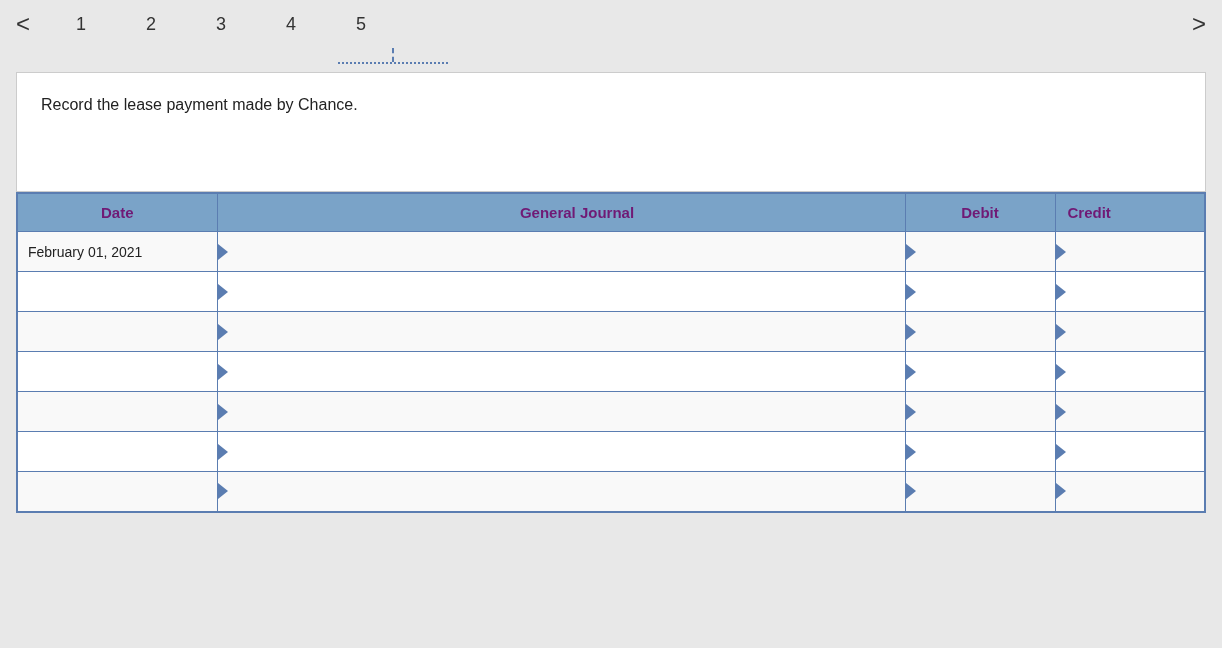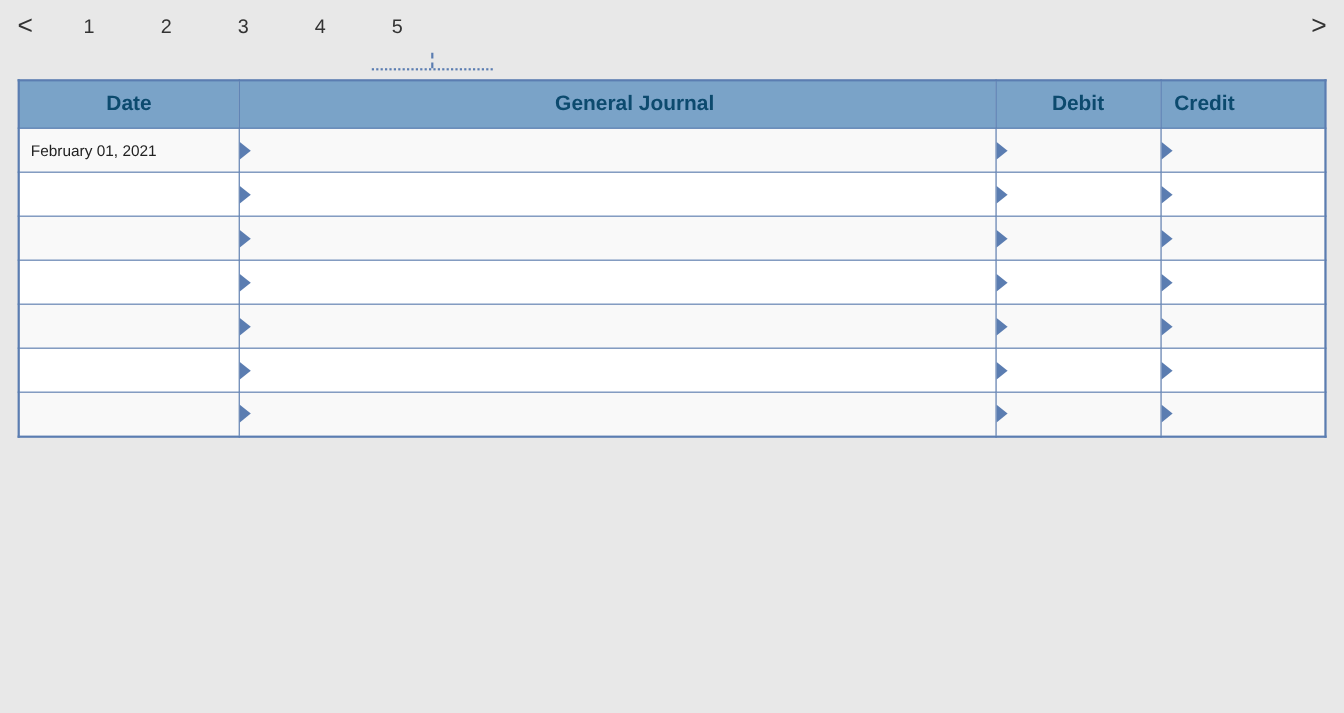--- a/index.html
+++ b/index.html
@@ -50,23 +50,23 @@
       width: 100%;
       border-collapse: collapse;
       border: 2px solid #5b7db1;
     }
 
     .journal-table thead tr {
       background-color: #7aa3c8;
     }
 
     .journal-table thead th {
-      color: #0c4a6e;
+      color: #701a75;
       font-weight: bold;
-      font-size: 19px;
+      font-size: 15px;
       padding: 10px 12px;
       border: 1px solid #5b7db1;
       text-align: center;
     }
 
     .journal-table thead th.date-col {
       width: 200px;
       text-align: center;
     }
 
@@ -196,20 +196,23 @@
 
   <div style="position:relative; height:24px; margin: 0 16px;">
     <div style="position:absolute; left: 322px; top:0; display:flex; flex-direction:column; align-items:center;">
       <div style="width:2px; height:14px; border-left: 2px dashed #5b7db1;"></div>
       <div style="width:110px; height:2px; border-top: 2px dotted #5b7db1;"></div>
     </div>
   </div>
 
   <div class="content-area">
 
+    <div class="question-box">
+      <span>Record the lease payment made by Chance.</span>
+    </div>
 
 
     <table class="journal-table">
       <thead>
         <tr>
           <th class="date-col">Date</th>
           <th class="journal-col">General Journal</th>
           <th class="debit-col">Debit</th>
           <th class="credit-col">Credit</th>
         </tr>

